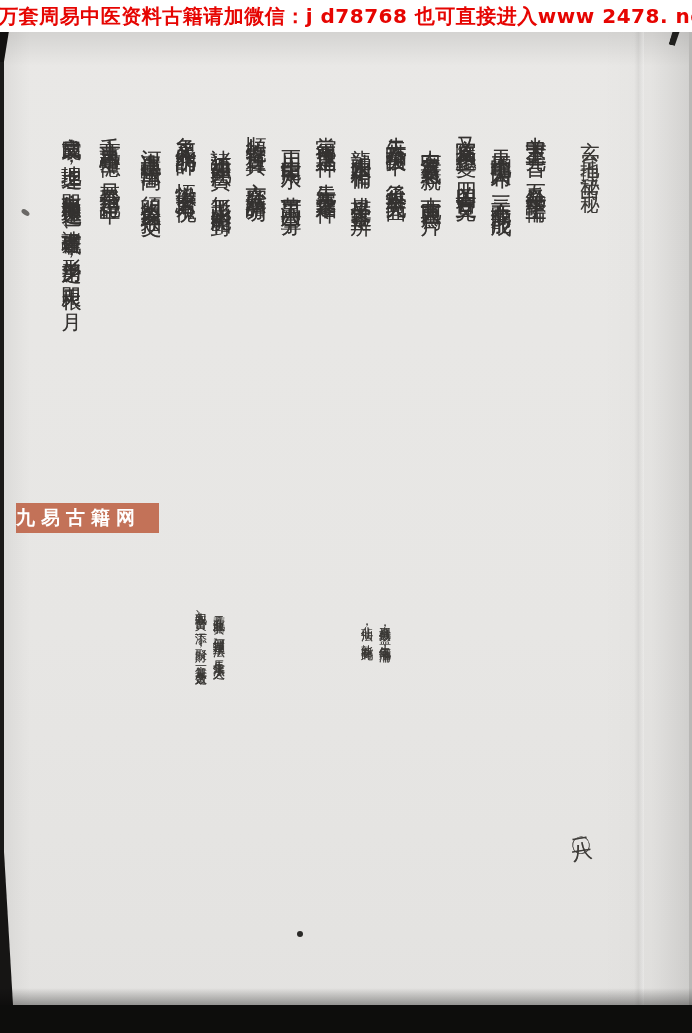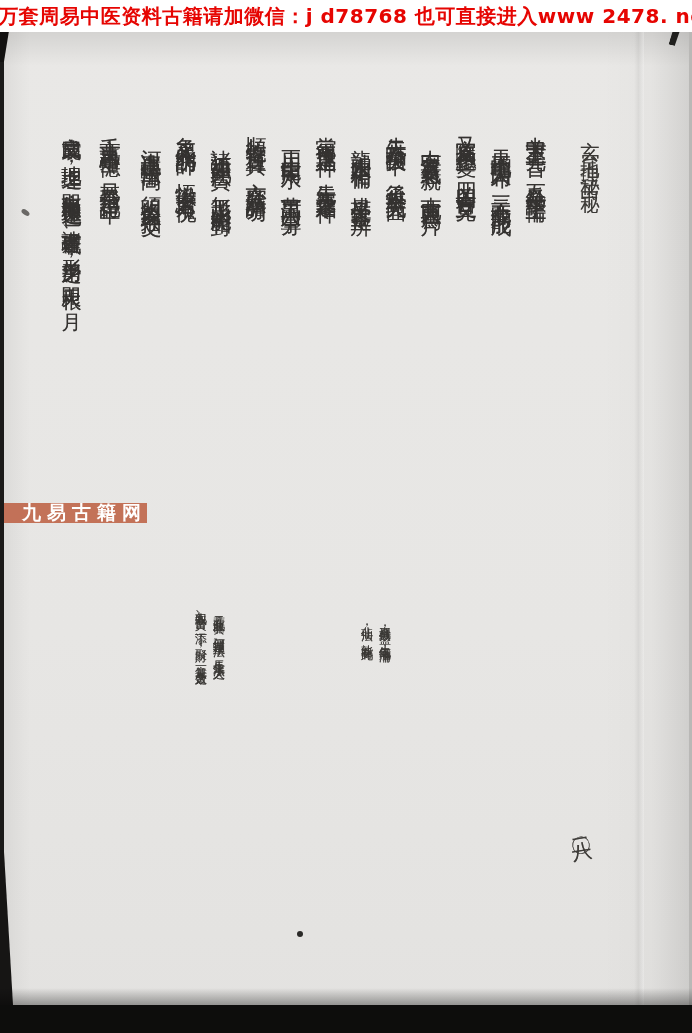--- a/index.html
+++ b/index.html
@@ -55,23 +55,23 @@
     position:absolute;left:0;top:1005px;width:692px;height:28px;background:#0d0d0c;z-index:6;
   }
   .right-edge{
     position:absolute;right:0;top:32px;width:3px;height:973px;background:#b9b8b6;z-index:4;
   }
   .speck{position:absolute;border-radius:50%;z-index:4;}
   .speck.s1{left:21px;top:210px;width:9px;height:5px;background:#6a6865;transform:rotate(35deg);}
   .speck.s2{left:297px;top:931px;width:6px;height:6px;background:#2b2a28;}
   
   .watermark{
-    position:absolute;left:4px;top:503px;width:143px;height:20px;z-index:3;
+    position:absolute;left:16px;top:503px;width:143px;height:30px;z-index:3;
     background:rgba(191,104,78,0.93);
-    display:flex;align-items:center;justify-content:flex-end;
+    display:flex;align-items:center;justify-content:flex-start;
   }
   .watermark span{
     color:#ffffff;font-size:19px;font-weight:bold;letter-spacing:6px;
     font-family:"DejaVu Sans",sans-serif;white-space:nowrap;
   }
   
   .vtxt{
     position:absolute;
     writing-mode:vertical-rl;text-orientation:upright;
     font-family:"Liberation Serif","DejaVu Serif",serif;

